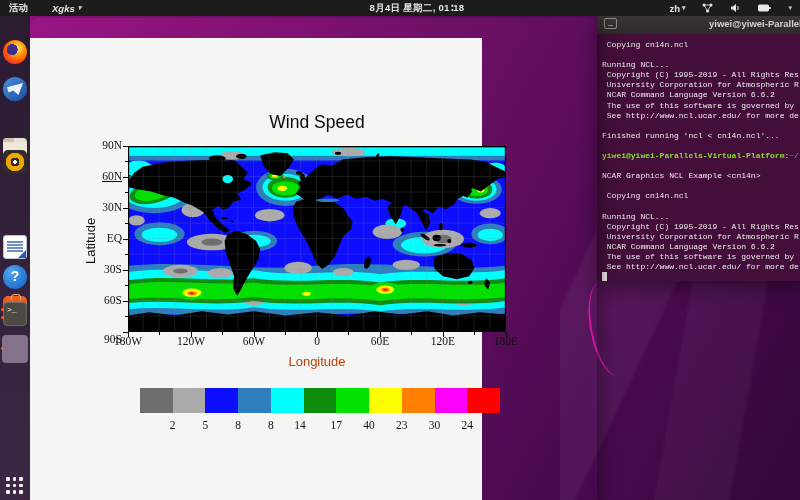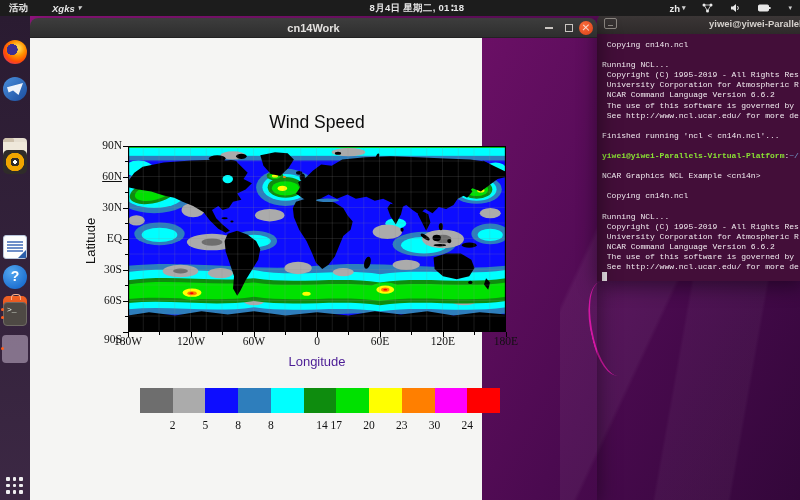--- a/index.html
+++ b/index.html
@@ -77,21 +77,21 @@
   .canvas { position:absolute; left:0; top:20px; width:452px; height:462px; background:#f5f5f3; }
   .plot-title { position:absolute; left:98px; top:74px; width:378px; text-align:center;
      font-size:17.5px; color:#0b0b0b; }
   .map-svg { position:absolute; left:98px; top:108px; width:378px; height:186px; }
   .ylab { position:absolute; left:44px; width:48px; height:14px; text-align:right;
      font-family:"Liberation Serif", serif; font-size:11.5px; color:#111; }
   .xlab { position:absolute; width:40px; margin-left:-20px; text-align:center;
      font-family:"Liberation Serif", serif; font-size:11.5px; color:#111; }
   .axis-title-y { position:absolute; left:53px; top:168px; width:14px; height:70px;
      writing-mode:vertical-rl; transform:rotate(180deg); font-size:13px; color:#111; text-align:center; }
-  .axis-title-x { position:absolute; left:98px; top:316px; width:378px; text-align:center; font-size:13px; color:#4c1d95; }
+  .axis-title-x { position:absolute; left:98px; top:316px; width:378px; text-align:center; font-size:13px; color:#c2410c; }
   .tick { position:absolute; background:#000; }
   .cbar { position:absolute; left:110px; top:350px; width:360px; height:25px; display:flex; }
   .cbar-seg { flex:1; height:100%; }
   .cbar-label { position:absolute; top:381px; width:24px; margin-left:-12px; text-align:center;
      font-family:"Liberation Serif", serif; font-size:11.5px; color:#111; }
 
   
   .termwin { position:absolute; left:597px; top:14px; width:206px; height:267px;
              border-radius:8px 0 0 0; box-shadow:0 5px 20px rgba(0,0,0,0.45); z-index:10; overflow:hidden; }
   .termwin .titlebar { position:absolute; left:0; top:0; width:100%; height:20px;
@@ -172,26 +172,20 @@
       <i></i>
       <i></i>
       <i></i>
       <i></i>
       <i></i>
       <i></i>
   </div>
 </div>
 
 <div class="plotwin">
-  <div class="titlebar">
-    <span class="win-title">cn14Work</span>
-    <span class="btn-min"></span>
-    <span class="btn-max"></span>
-    <span class="btn-close"></span>
-  </div>
   <div class="canvas">
     <div class="plot-title">Wind Speed</div>
 
     <svg class="map-svg" viewBox="0 0 360 180" preserveAspectRatio="none">
       <defs>
         <pattern id="grid" width="15" height="15" patternUnits="userSpaceOnUse">
           <path id="gridpath" d="M15 0 L15 15 M0 15 L15 15" stroke="#8e8e8e" stroke-width="0.35" fill="none"></path>
         </pattern>
       </defs>
 
@@ -373,23 +367,23 @@
         <div class="cbar-seg" style="background: rgb(255, 255, 0);"></div>
         <div class="cbar-seg" style="background: rgb(255, 127, 0);"></div>
         <div class="cbar-seg" style="background: rgb(255, 0, 255);"></div>
         <div class="cbar-seg" style="background: rgb(255, 0, 0);"></div>
       </div>
     <div id="cbar-labels">
         <div class="cbar-label" style="left: 142.727px;">2</div>
         <div class="cbar-label" style="left: 175.455px;">5</div>
         <div class="cbar-label" style="left: 208.182px;">8</div>
         <div class="cbar-label" style="left: 240.909px;">8</div>
-        <div class="cbar-label" style="left: 292px;">14</div>
+        <div class="cbar-label" style="left: 270px;">14</div>
         <div class="cbar-label" style="left: 306.364px;">17</div>
-        <div class="cbar-label" style="left: 339.091px;">20</div>
+        <div class="cbar-label" style="left: 339.091px;">40</div>
         <div class="cbar-label" style="left: 371.818px;">23</div>
         <div class="cbar-label" style="left: 404.545px;">30</div>
         <div class="cbar-label" style="left: 437.273px;">24</div>
       </div>
   </div>
 </div>
 
 <div class="termwin">
   <div class="titlebar">
     <span class="term-tab-icon"></span>

